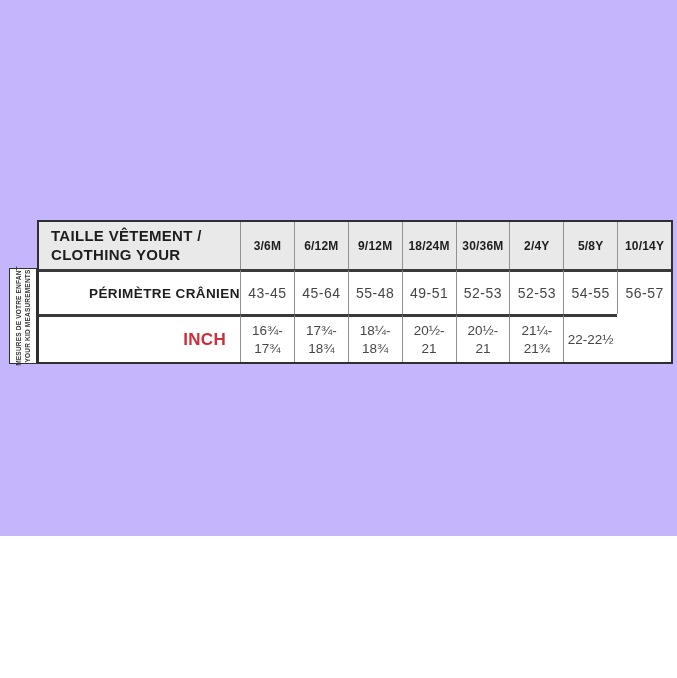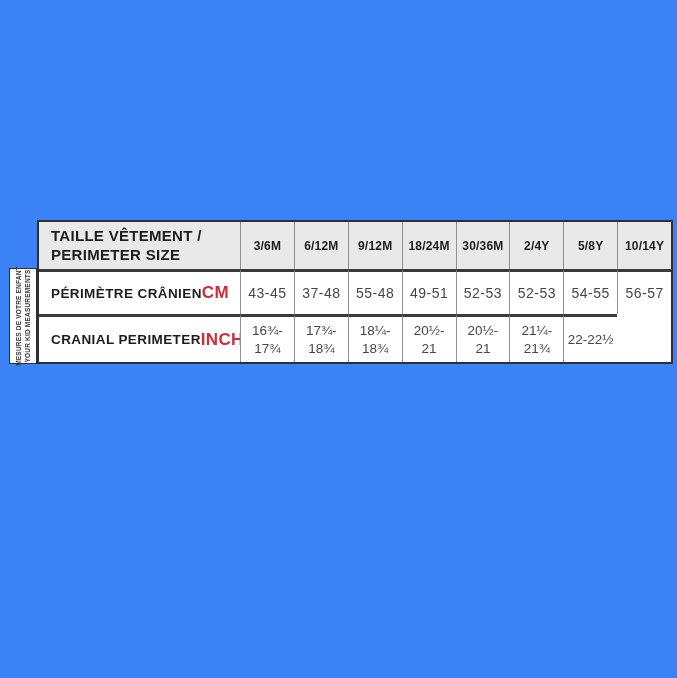--- a/index.html
+++ b/index.html
@@ -1,20 +1,20 @@
 <!DOCTYPE html>
 <html><head>
 <meta charset="utf-8">
 <style>
   html, body { margin: 0; padding: 0; background: #ffffff; }
   .canvas {
     position: relative;
     width: 677px;
-    height: 678px;
-    background: #3b82f6;
+    height: 536px;
+    background: #c4b5fd;
     font-family: "Liberation Sans", sans-serif;
     overflow: hidden;
   }
 
   
   .size-table {
     position: absolute;
     left: 37px;
     top: 220px;
     width: 636px;
@@ -59,20 +59,21 @@
   .row-label {
     justify-content: flex-start;
     padding: 0 14px 0 12px;
     white-space: nowrap;
   }
   .rlabel {
     font-weight: bold;
     font-size: 13.5px;
     letter-spacing: 0.4px;
     color: #1d1d1d;
+    margin-left: 38px;
   }
   .unit {
     margin-left: auto;
     font-weight: bold;
     font-size: 17px;
     letter-spacing: 0.3px;
     color: #cf2d3a;
   }
 
   .val { color: #464646; }
@@ -129,46 +130,45 @@
     <div class="side-rot">
       <div class="side-line">MESURES DE VOTRE ENFANT</div>
       <div class="side-line">YOUR KID MEASUREMENTS</div>
     </div>
   </div>
 
   <div class="size-table">
 
     <div class="cell head label-head">
       <div>TAILLE VÊTEMENT /</div>
-      <div>PERIMETER SIZE</div>
+      <div>CLOTHING YOUR</div>
     </div>
     <div class="cell head col-head sep-left">3/6M</div>
     <div class="cell head col-head sep-left">6/12M</div>
     <div class="cell head col-head sep-left">9/12M</div>
     <div class="cell head col-head sep-left">18/24M</div>
     <div class="cell head col-head sep-left">30/36M</div>
     <div class="cell head col-head sep-left">2/4Y</div>
     <div class="cell head col-head sep-left">5/8Y</div>
     <div class="cell head col-head sep-left">10/14Y</div>
 
     <div class="cell row-label sep-top">
       <span class="rlabel">PÉRIMÈTRE CRÂNIEN</span>
       <span class="unit">CM</span>
     </div>
     <div class="cell val cm sep-left sep-top">43-45</div>
-    <div class="cell val cm sep-left sep-top">37-48</div>
+    <div class="cell val cm sep-left sep-top">45-64</div>
     <div class="cell val cm sep-left sep-top">55-48</div>
     <div class="cell val cm sep-left sep-top">49-51</div>
     <div class="cell val cm sep-left sep-top">52-53</div>
     <div class="cell val cm sep-left sep-top">52-53</div>
     <div class="cell val cm sep-left sep-top">54-55</div>
     <div class="cell val cm sep-left sep-top">56-57</div>
 
     <div class="cell row-label sep-top">
-      <span class="rlabel">CRANIAL PERIMETER</span>
       <span class="unit">INCH</span>
     </div>
     <div class="cell val inch sep-left sep-top">
       <div>16¾-</div>
       <div>17¾</div>
     </div>
     <div class="cell val inch sep-left sep-top">
       <div>17¾-</div>
       <div>18¾</div>
     </div>

